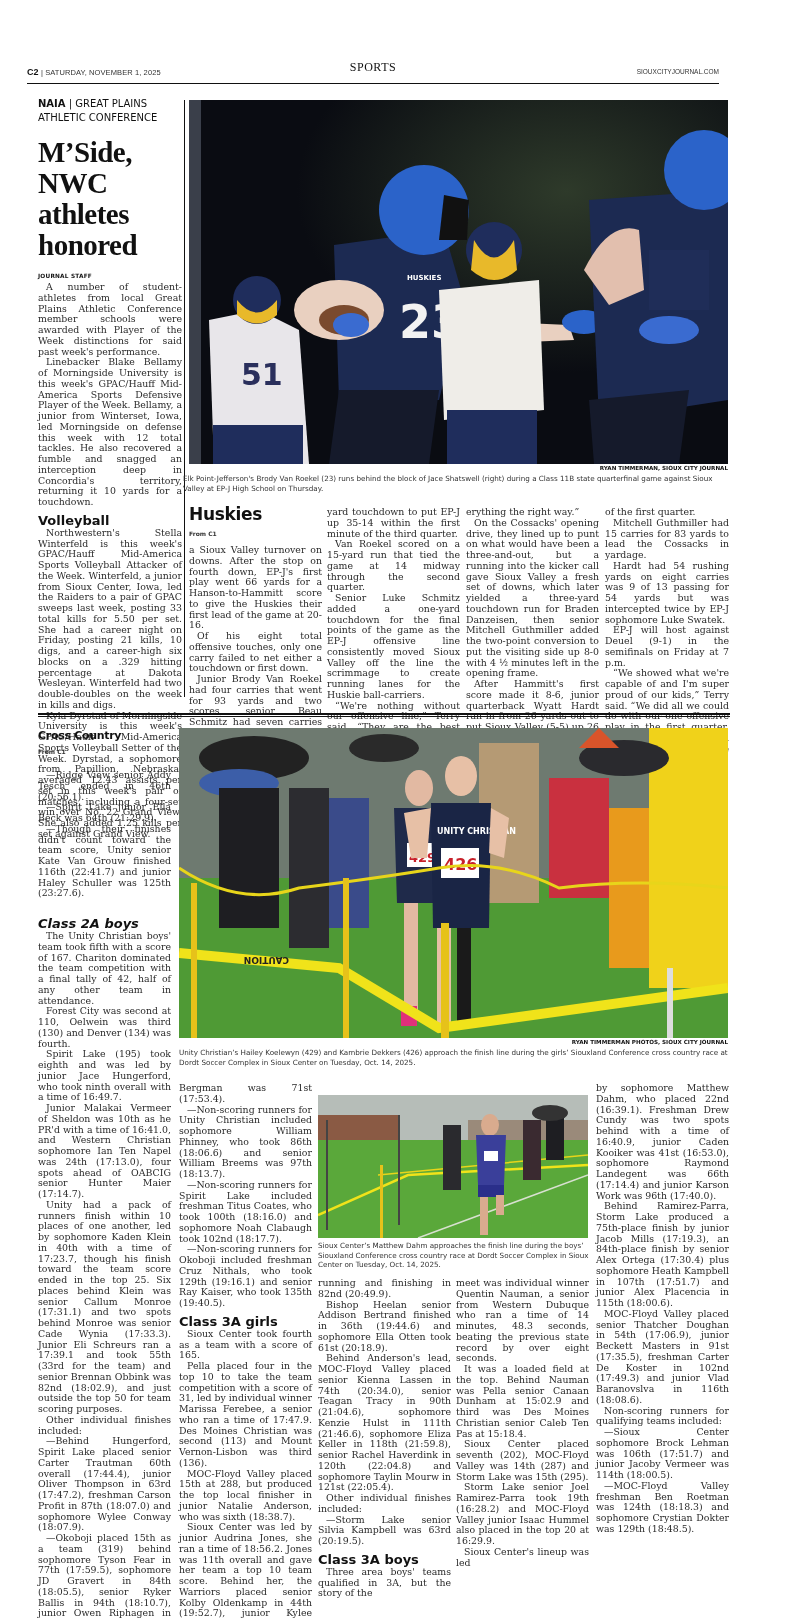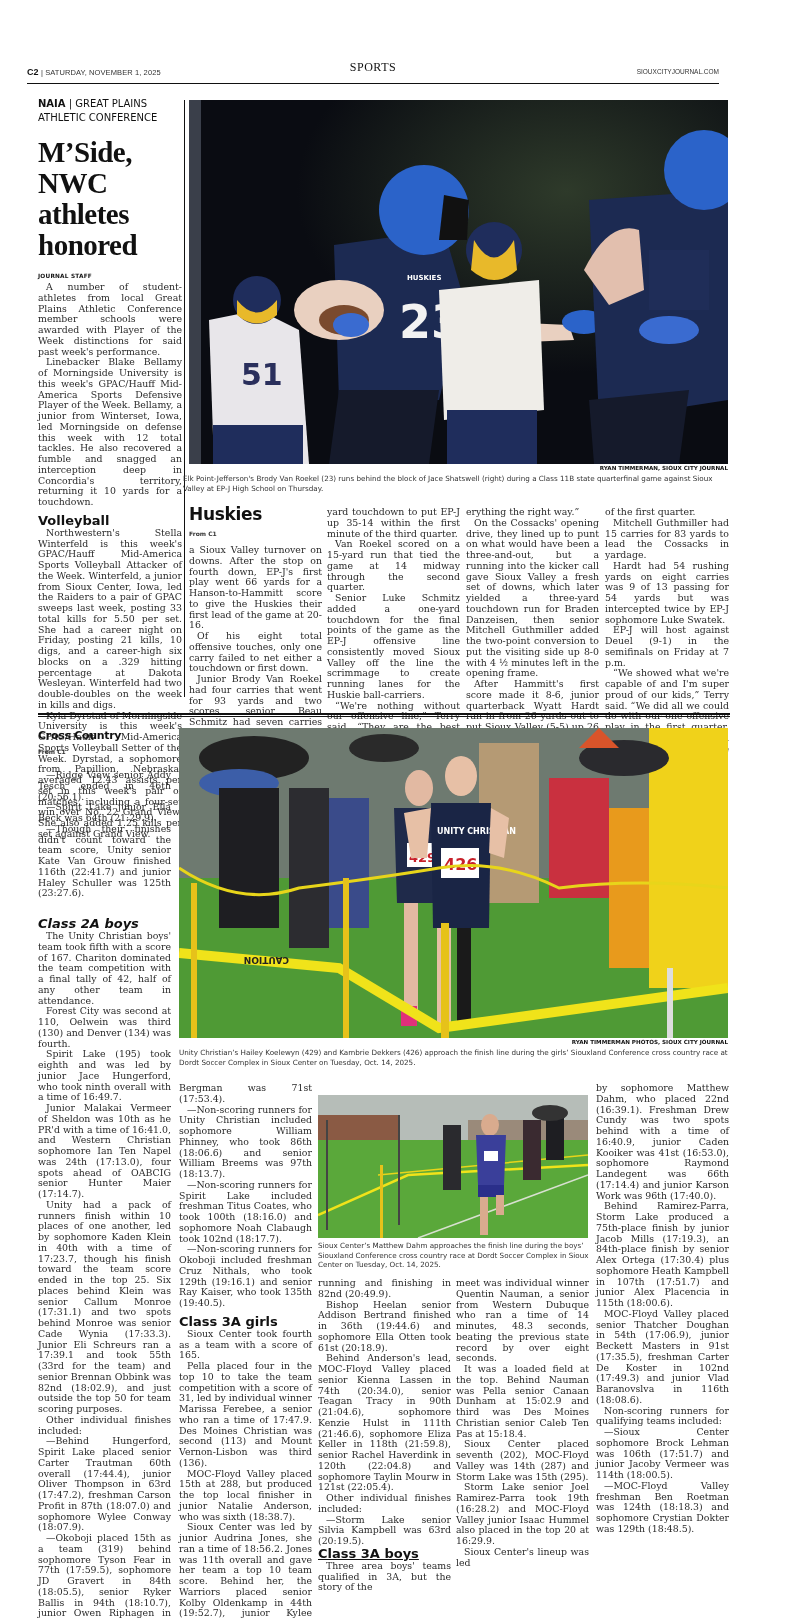--- a/index.html
+++ b/index.html
@@ -250,21 +250,21 @@
   </svg>
 </div>
 <div class="abs caption" style="left:318px; top:1241px; width:272px;">Sioux Center’s Matthew Dahm approaches the finish line during the boys’ Siouxland Conference cross country race at Dordt Soccer Complex in Sioux Center on Tuesday, Oct. 14, 2025.</div>
 
 <div class="abs col" style="left:318px; top:1278px; width:133px;">
   <p class="noind">running and finishing in 82nd (20:49.9).</p>
   <p>Bishop Heelan senior Addison Bertrand finished in 36th (19:44.6) and sophomore Ella Otten took 61st (20:18.9).</p>
   <p>Behind Anderson's lead, MOC-Floyd Valley placed senior Kienna Lassen in 74th (20:34.0), senior Teagan Tracy in 90th (21:04.6), sophomore Kenzie Hulst in 111th (21:46.6), sophomore Eliza Keller in 118th (21:59.8), senior Rachel Haverdink in 120th (22:04.8) and sophomore Taylin Mourw in 121st (22:05.4).</p>
   <p>Other individual finishes included:</p>
   <p>—Storm Lake senior Silvia Kampbell was 63rd (20:19.5).</p>
-  <p class="subhead" style="margin-top:0;text-decoration:underline;">Class 3A boys</p>
+  <p class="subhead" style="margin-top:6px;">Class 3A boys</p>
   <p>Three area boys' teams qualified in 3A, but the story of the</p>
 </div>
 
 <div class="abs col" style="left:456px; top:1278px; width:133px;">
   <p class="noind">meet was individual winner Quentin Nauman, a senior from Western Dubuque who ran a time of 14 minutes, 48.3 seconds, beating the previous state record by over eight seconds.</p>
   <p>It was a loaded field at the top. Behind Nauman was Pella senior Canaan Dunham at 15:02.9 and third was Des Moines Christian senior Caleb Ten Pas at 15:18.4.</p>
   <p>Sioux Center placed seventh (202), MOC-Floyd Valley was 14th (287) and Storm Lake was 15th (295).</p>
   <p>Storm Lake senior Joel Ramirez-Parra took 19th (16:28.2) and MOC-Floyd Valley junior Isaac Hummel also placed in the top 20 at 16:29.9.</p>
   <p>Sioux Center's lineup was led</p>
 </div>

